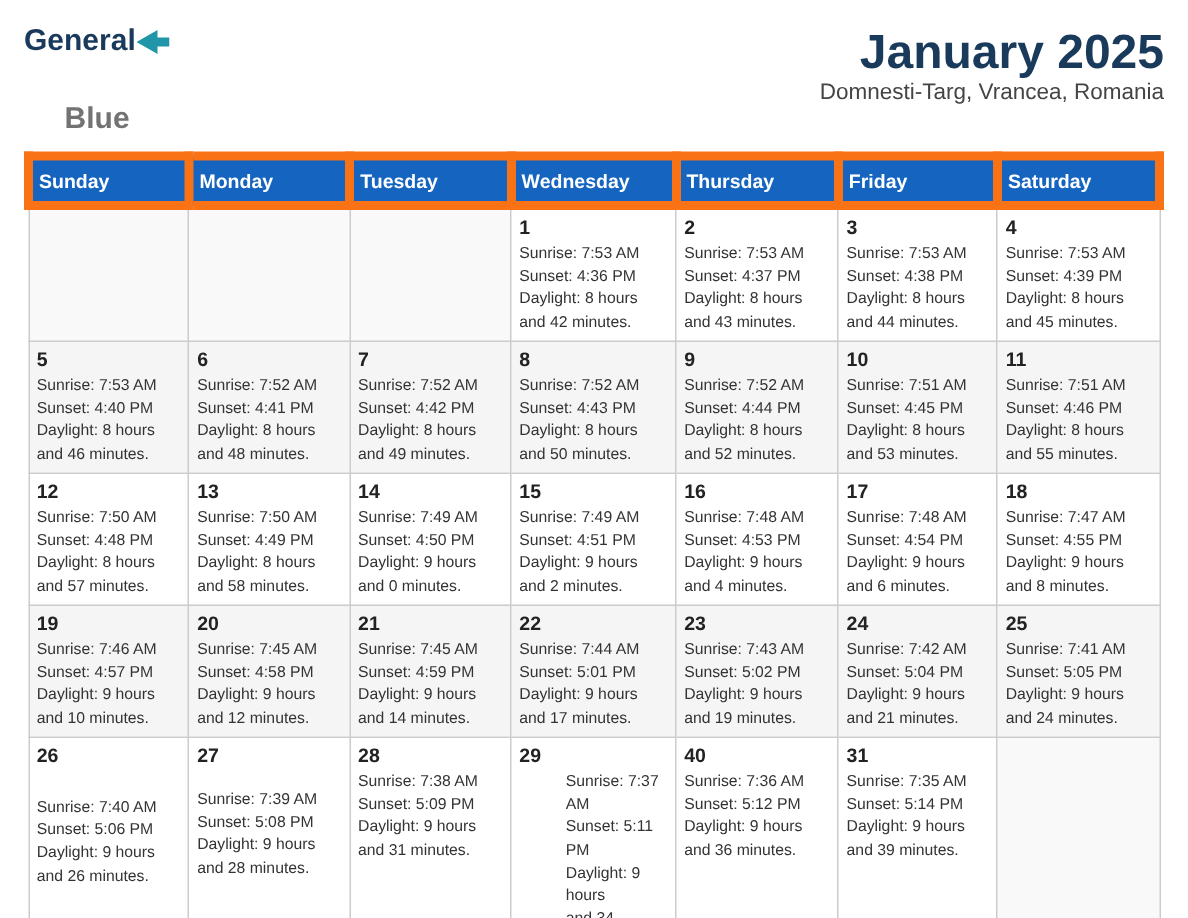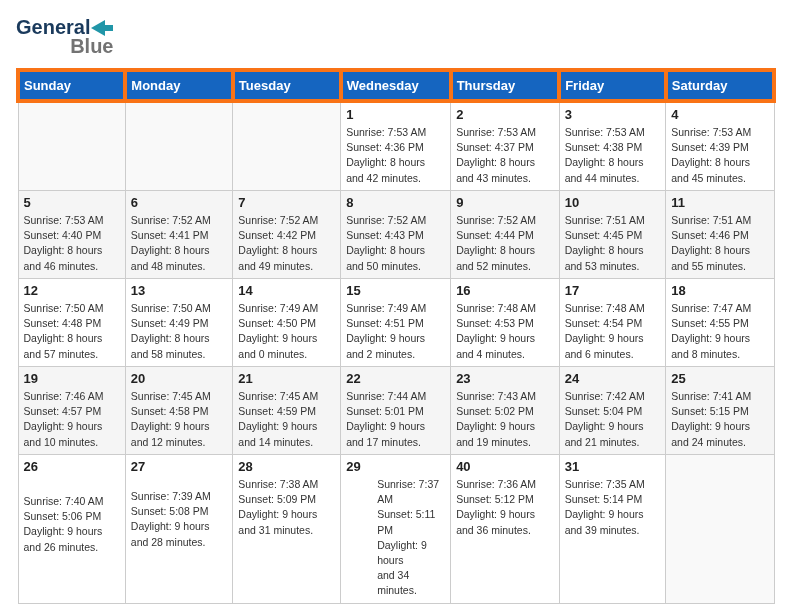--- a/index.html
+++ b/index.html
@@ -12,21 +12,22 @@
     }
     .header {
       display: flex;
       justify-content: space-between;
       align-items: flex-start;
       margin-bottom: 10px;
     }
     .logo {
       display: flex;
       flex-direction: column;
-      align-items: flex-end;
+      align-items: center;
+      gap: 33px;
     }
     .title-block {
       text-align: right;
     }
     .month-title {
       font-size: 32px;
       color: #1a3a5c;
       font-weight: bold;
     }
     .location {
@@ -38,21 +39,21 @@
       border-collapse: collapse;
       font-size: 11px;
     }
     thead tr th {
       background-color: #1565c0;
       color: white;
       padding: 6px 4px;
       text-align: left;
       font-size: 13px;
       font-weight: bold;
-      border: 4px solid #f97316;
+      border: 6px solid #f97316;
     }
     tbody tr td {
       border: 1px solid #ccc;
       vertical-align: top;
       padding: 4px 5px;
       height: 88px;
       background: #fff;
       width: 113px;
     }
     tbody tr:nth-child(even) td {
@@ -80,20 +81,24 @@
 <div class="header">
   <div class="logo">
     <div style="display:flex;align-items:center;">
       <span style="font-size:20px;font-weight:bold;color:#1a3a5c;">General</span>
       <svg width="22" height="16" viewBox="0 0 22 16" style="margin-left:1px;margin-top:0;">
         <polygon points="0,8 14,0 14,5 22,5 22,11 14,11 14,16" fill="#2196a8"></polygon>
       </svg>
     </div>
     <span style="font-size:20px;font-weight:bold;color:#737373;margin-top:-4px;display:block;">Blue</span>
   </div>
+  <div class="title-block">
+    <div class="month-title">January 2025</div>
+    <div class="location">Domnesti-Targ, Vrancea, Romania</div>
+  </div>
 </div>
 
 <table>
   <thead>
     <tr>
     <th>Sunday</th>
         <th>Monday</th>
         <th>Tuesday</th>
         <th>Wednesday</th>
         <th>Thursday</th>
@@ -276,21 +281,21 @@
         <td>
           <span class="day-num">24</span>
           <div class="day-info" style="white-space: pre-line;">Sunrise: 7:42 AM
 Sunset: 5:04 PM
 Daylight: 9 hours
 and 21 minutes.</div>
         </td>
         <td>
           <span class="day-num">25</span>
           <div class="day-info" style="white-space: pre-line;">Sunrise: 7:41 AM
-Sunset: 5:15 PM
+Sunset: 5:05 PM
 Daylight: 9 hours
 and 24 minutes.</div>
         </td>
       </tr>
       <tr>
         <td>
           <span class="day-num">26</span>
           <div class="day-info" style="white-space: pre-line; margin-top: 20px;">Sunrise: 7:40 AM
 Sunset: 5:06 PM
 Daylight: 9 hours

